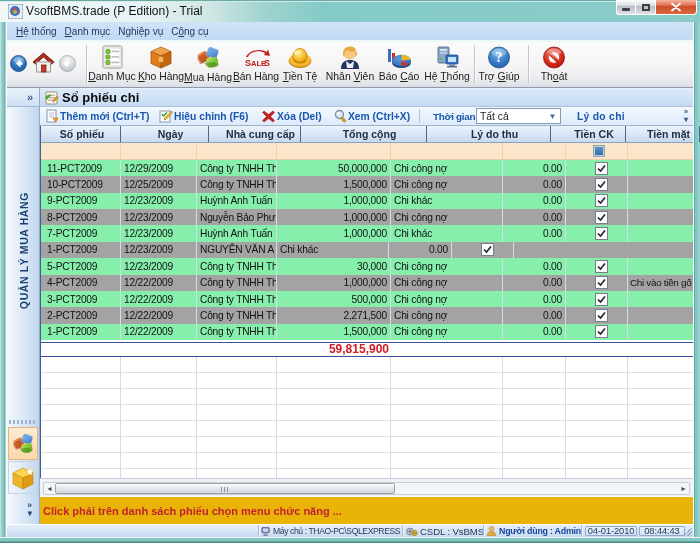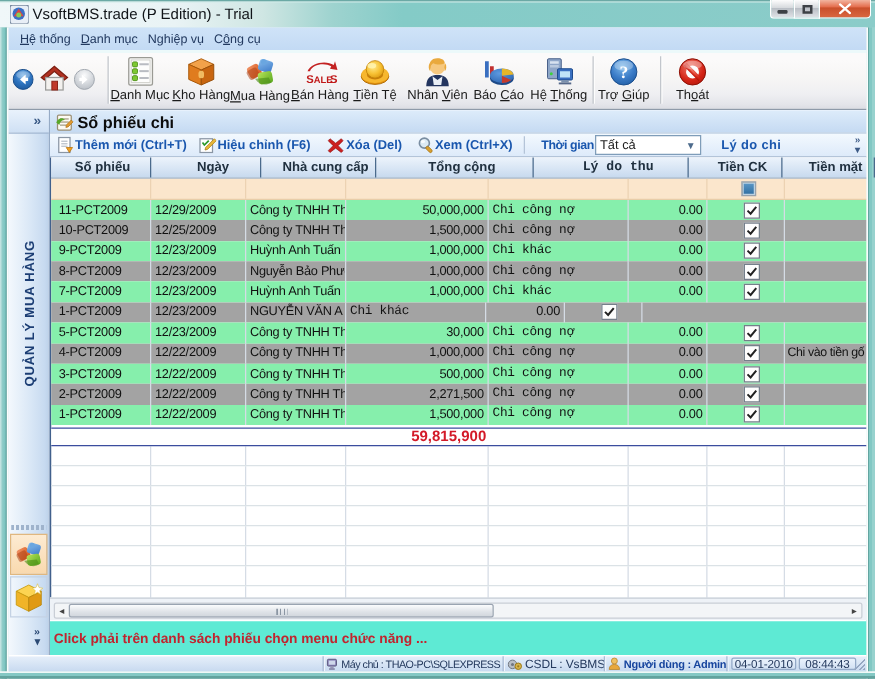--- a/index.html
+++ b/index.html
@@ -56,21 +56,21 @@
 
 #actionbar .asep{position:absolute;top:2px;width:1px;height:14px;background:#b4c4d8;}
 #dd{position:absolute;left:436px;top:1px;width:85px;height:16px;background:#fff;border:1px solid #7f9db9;color:#222;font-weight:normal;display:flex;align-items:center;padding-left:3px;}
 #dd .arr{position:absolute;right:2px;top:2px;width:11px;height:11px;color:#4d6b8c;font-size:8px;text-align:center;line-height:11px;}
 #aover{position:absolute;right:1px;top:1px;width:12px;height:18px;color:#3c5a86;font-size:8px;line-height:8px;text-align:center;font-weight:bold;}
 
 #grid{height:352px;position:relative;border-left:1px solid #41608c;background:#fff;font-size:10.5px;}
 .grow{display:flex;padding-left:3px;}
 .grow .cell{flex:none;border-right:1px solid #d5dce5;padding:0 3px;white-space:nowrap;overflow:hidden;display:flex;align-items:center;}
 .c1{width:77px;}.c2{width:76px;}.c3{width:80px;}.c4{width:114px;justify-content:flex-end;}
-.c5{width:112px;font-family:Liberation Mono, monospace;}.c6{width:63px;justify-content:flex-end;}.c7{width:62px;justify-content:center;}.c8{width:64px;padding:0 2px!important;border-right:none!important;}
+.c5{width:112px;}.c6{width:63px;justify-content:flex-end;}.c7{width:62px;justify-content:center;}.c8{width:64px;padding:0 2px!important;border-right:none!important;}
 #ghead{height:17px;background:linear-gradient(180deg,#ecf3fb,#d6e4f4 60%,#c7d9ee);border-bottom:1px solid #8ca3bd;font-weight:bold;color:#20303f;gap:12px;}
 #ghead .cell{border-right:1px solid #4a6a8c;justify-content:center;align-items:center;padding:0 2px;}
 #gfilter{height:17px;background:#fbe6cc;border-bottom:1px solid #e8cda9;}
 #gfilter .cell{border-right:1px solid #ecd2b2;}
 .dr{height:16.36px;background:#86efac;}
 .dr.alt{background:#a3a3a3;}
 
 .dr .cell{color:#111;font-size:10.2px;letter-spacing:-0.2px;}
 #gtotal{margin-top:2px;height:15px;border-top:1px solid #3b4d9e;border-bottom:1px solid #3b4d9e;background:#fff;position:relative;margin-left:0;}
 #gtotal b{position:absolute;left:0;top:0;width:348px;text-align:right;font-size:12px;color:#d31a28;line-height:13px;}
@@ -81,21 +81,21 @@
 .cb{width:13px;height:13px;border:1px solid #757f8a;background:#fdfdfd;position:relative;margin-left:9px;}
 .cb svg{position:absolute;left:1px;top:1px;}
 .fcb{width:12px;height:12px;border:1px solid #98a2ac;background:linear-gradient(180deg,#5e9ac8,#2e6da0);box-shadow:inset 0 0 0 1px #bcd2e2;margin-left:5px;}
 
 #scrollstrip{height:18px;background:#eef2f7;border-top:1px solid #c6cdd6;position:relative;}
 #hsb{position:absolute;left:3px;top:3px;right:3px;height:13px;background:#f3f5f7;border:1px solid #c9ced6;border-radius:2px;}
 .sbarr{position:absolute;top:1px;width:9px;height:9px;color:#444;font-size:8px;line-height:10px;text-align:center;}
 #hthumb{position:absolute;left:11px;top:0px;width:340px;height:11px;background:linear-gradient(180deg,#fbfcfd,#dfe3e8 60%,#d2d7dd);border:1px solid #9aa4b1;border-radius:2px;}
 #hthumb i{position:absolute;left:165px;top:3px;width:9px;height:5px;background:repeating-linear-gradient(90deg,#8b96a3 0 1px,transparent 1px 3px);}
 
-#msgbar{height:28px;background:#5eead4;border-top:1px solid #fff;display:flex;align-items:center;padding-left:3px;color:#c2232e;font-weight:bold;font-size:11px;}
+#msgbar{height:28px;background:#eab308;border-top:1px solid #fff;display:flex;align-items:center;padding-left:3px;color:#c2232e;font-weight:bold;font-size:11px;}
 
 #statusbar{height:13px;background:linear-gradient(180deg,#e6effa,#c8daf0);border-top:1px solid #fff;display:flex;font-size:9.6px;letter-spacing:-0.1px;color:#253a5e;position:relative;}
 .ss{display:flex;align-items:center;border-right:1px solid #a9bbd4;box-shadow:1px 0 0 #eef4fb;padding:0 3px;white-space:nowrap;overflow:hidden;flex:none;}
 #statusbar svg{flex:none;}
 .sbox{margin:1px 1px;border:1px solid #93a9c7;border-radius:2px;background:linear-gradient(180deg,#eaf2fc,#d3e2f4);display:flex;align-items:center;justify-content:center;padding:0 2px;white-space:nowrap;font-size:9.3px;}
 </style>
 </head>
 <body>
 <div id="win">
 <div id="brd-top"></div>

